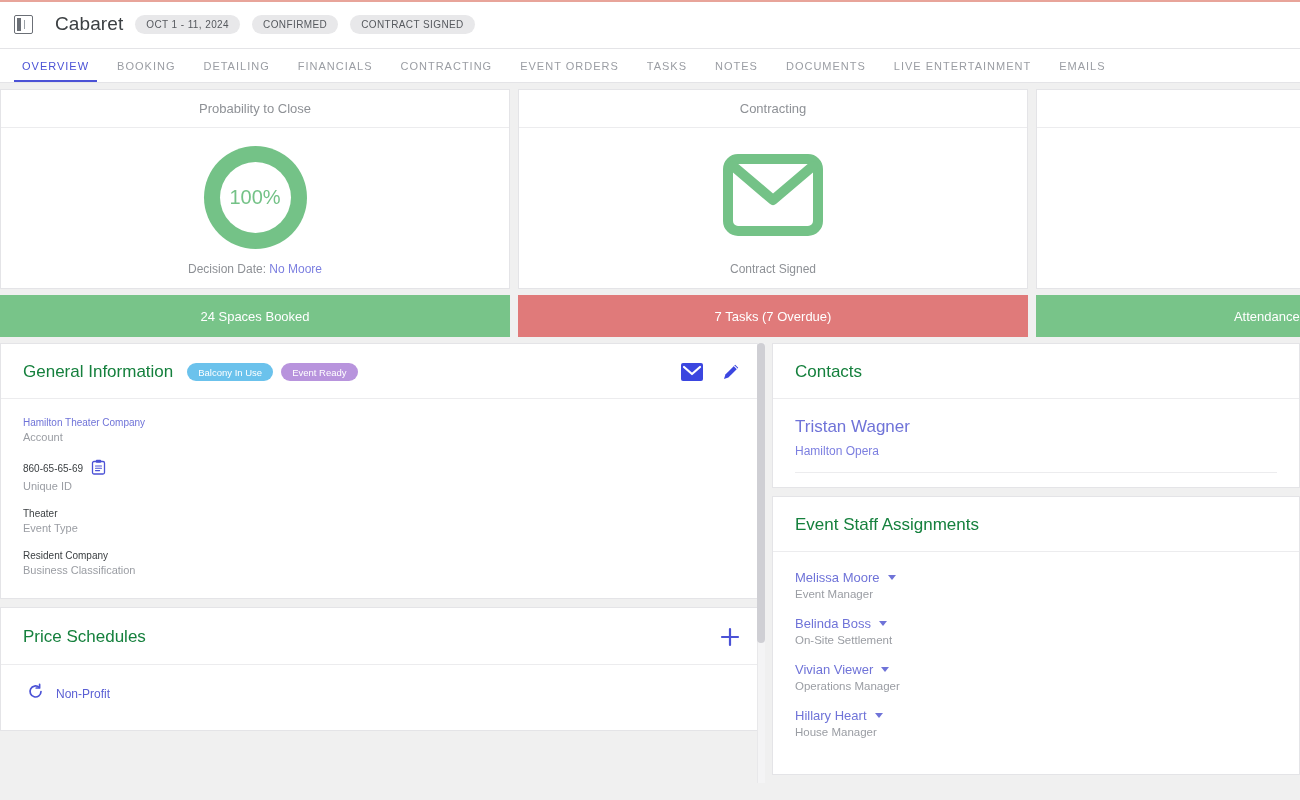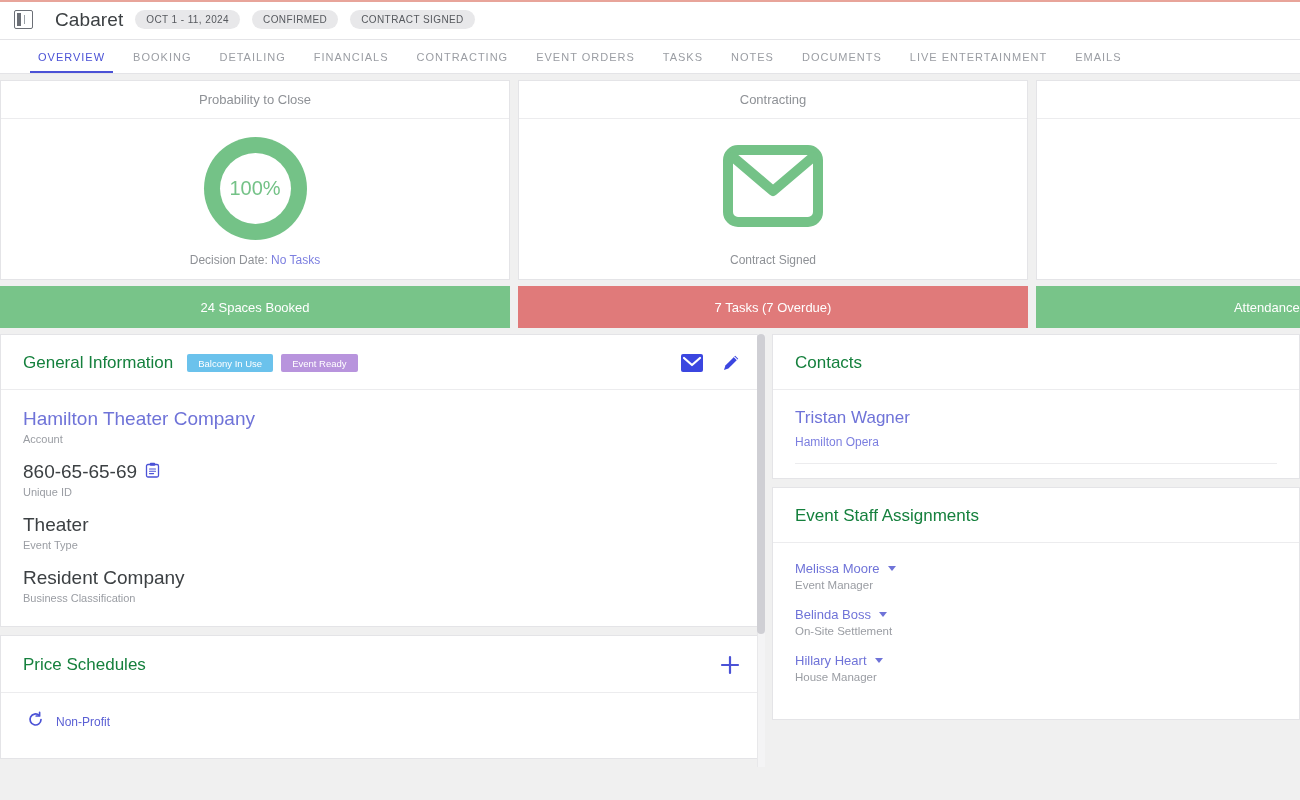--- a/index.html
+++ b/index.html
@@ -7,21 +7,21 @@
     width: 1300px; height: 800px;
     overflow: hidden;
     background: #f0f0f0;
     font-family: "Liberation Sans", sans-serif;
     color: #3c4043;
   }
   body { position: relative; }
 
   
   .topbar {
-    height: 40px;
+    height: 49px;
     background: #fff;
     border-bottom: 1px solid #e4e4e7;
     display: flex;
     align-items: center;
     padding: 0 0 0 14px;
     position: relative;
   }
   .topbar:before{
     content:"";
     position:absolute; top:0; left:0; right:0; height:2px;
@@ -70,21 +70,21 @@
     white-space: nowrap;
   }
 
   
   .tabbar {
     height: 34px;
     background: #fff;
     border-bottom: 1px solid #e4e4e7;
     display: flex;
     align-items: stretch;
-    padding-left: 24px;
+    padding-left: 8px;
   }
   .tab {
     display: flex;
     align-items: center;
     padding: 0 14px;
     font-size: 11px;
     letter-spacing: 1px;
     color: #9a9da3;
     cursor: pointer;
     position: relative;
@@ -194,37 +194,37 @@
     font-weight: 400;
     color: #15803d;
   }
   .card-head-spacer { flex: 1; }
   .head-badges { display: flex; gap: 8px; margin-left: 14px; }
   .badge {
     display: inline-flex;
     align-items: center;
     height: 18px;
     padding: 0 11px;
-    border-radius: 2px;
+    border-radius: 9px;
     font-size: 9.5px;
     color: #fff;
     white-space: nowrap;
   }
   .badge.blue   { background: #6bc2ec; }
   .badge.purple { background: #b894dd; }
 
   .icon-btn { cursor: pointer; display: inline-flex; align-items: center; }
   .icon-btn + .icon-btn { margin-left: 18px; }
 
   .card-body { padding: 18px 22px 20px 22px; }
 
   .field { margin-bottom: 16px; }
   .field:last-child { margin-bottom: 2px; }
   .field-value {
-    font-size: 19px;
+    font-size: 10px;
     color: #3c4043;
     display: flex;
     align-items: center;
     gap: 8px;
   }
   .field-value.link { color: #6f73d8; cursor: pointer; }
   .field-label {
     font-size: 11px;
     color: #9a9da3;
     margin-top: 3px;
@@ -301,21 +301,21 @@
 
   <div class="kpi-col">
     <div class="kpi-card">
       <div class="kpi-head">Probability to Close</div>
       <div class="kpi-body">
         <div class="donut">
           <div class="donut-hole">100%</div>
         </div>
       </div>
       <div class="kpi-foot">
-        <span>Decision Date: </span><a href="#">No Tasks</a>
+        <span>Decision Date: </span><a href="#">No Moore</a>
       </div>
     </div>
     <div class="statusbar green">24 Spaces Booked</div>
   </div>
 
   <div class="kpi-col">
     <div class="kpi-card">
       <div class="kpi-head">Contracting</div>
       <div class="kpi-body">
         <span class="envelope">
@@ -461,20 +461,27 @@
         </div>
 
         <div class="staff-row">
           <div class="staff-name">
             <span>Belinda Boss</span>
             <span class="caret"></span>
           </div>
           <div class="staff-role">On-Site Settlement</div>
         </div>
 
+        <div class="staff-row">
+          <div class="staff-name">
+            <span>Vivian Viewer</span>
+            <span class="caret"></span>
+          </div>
+          <div class="staff-role">Operations Manager</div>
+        </div>
 
         <div class="staff-row">
           <div class="staff-name">
             <span>Hillary Heart</span>
             <span class="caret"></span>
           </div>
           <div class="staff-role">House Manager</div>
         </div>
 
       </div>

